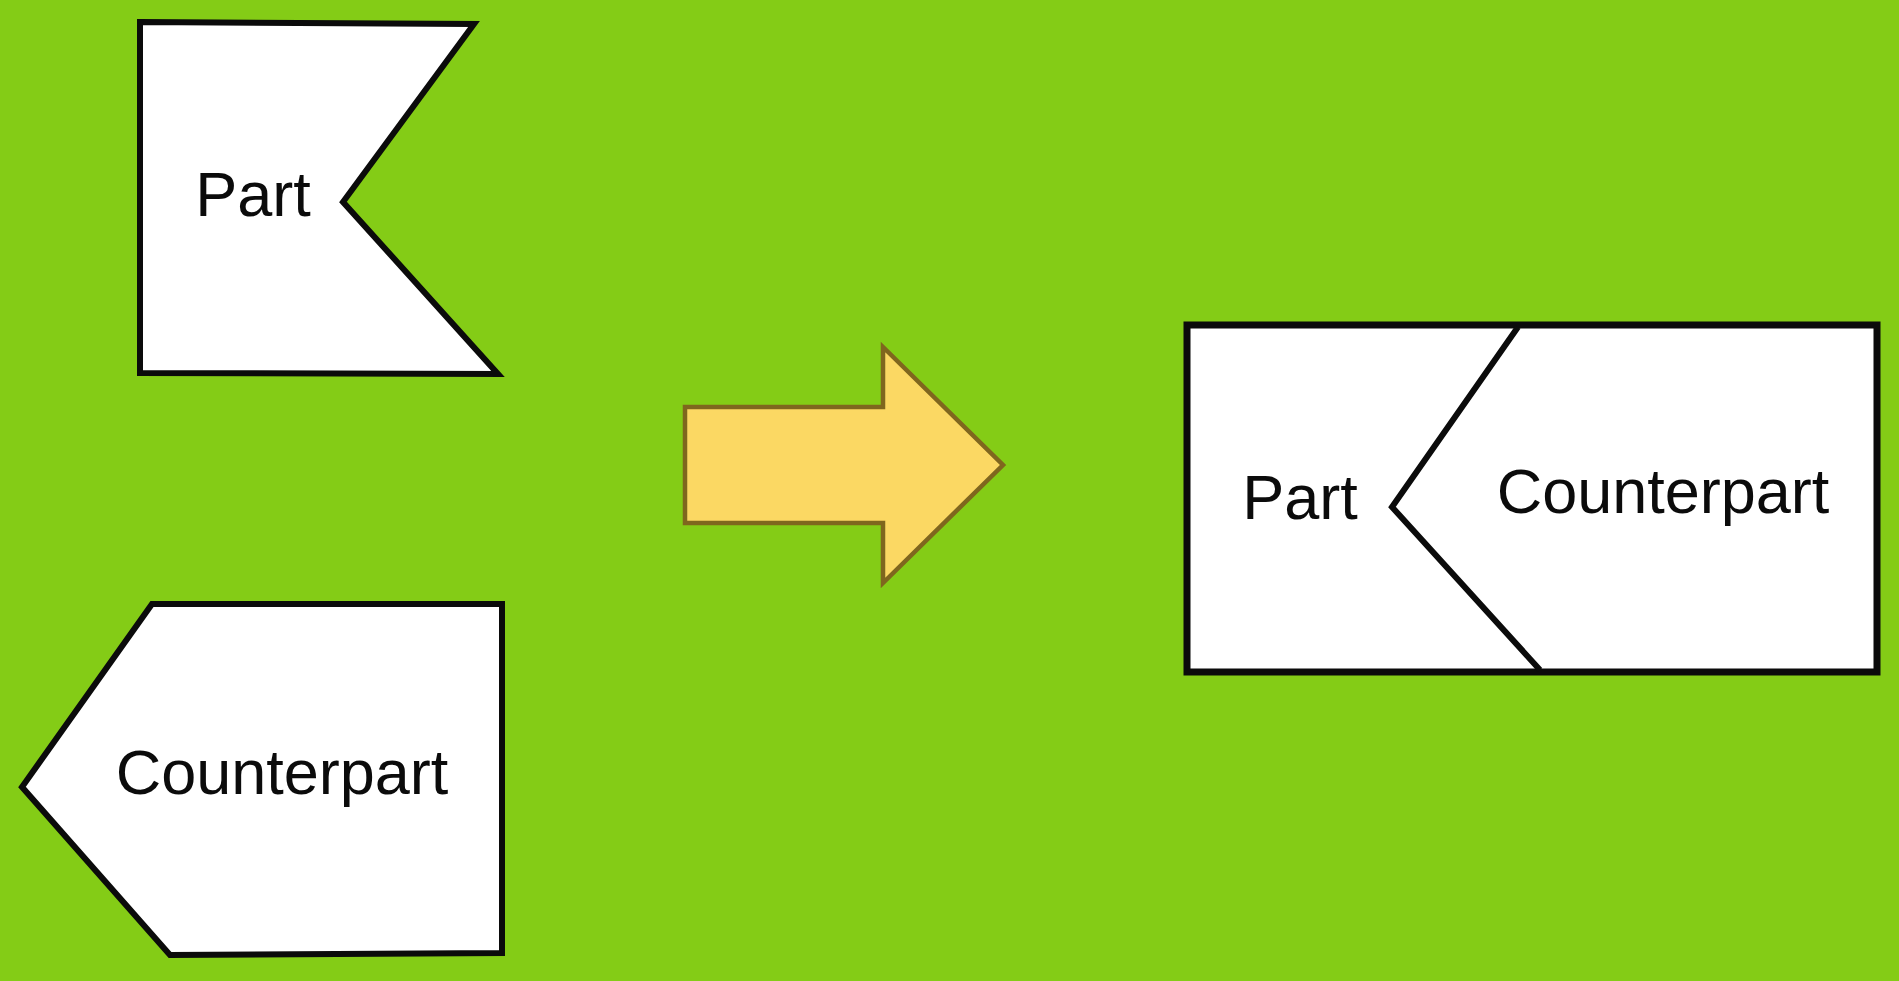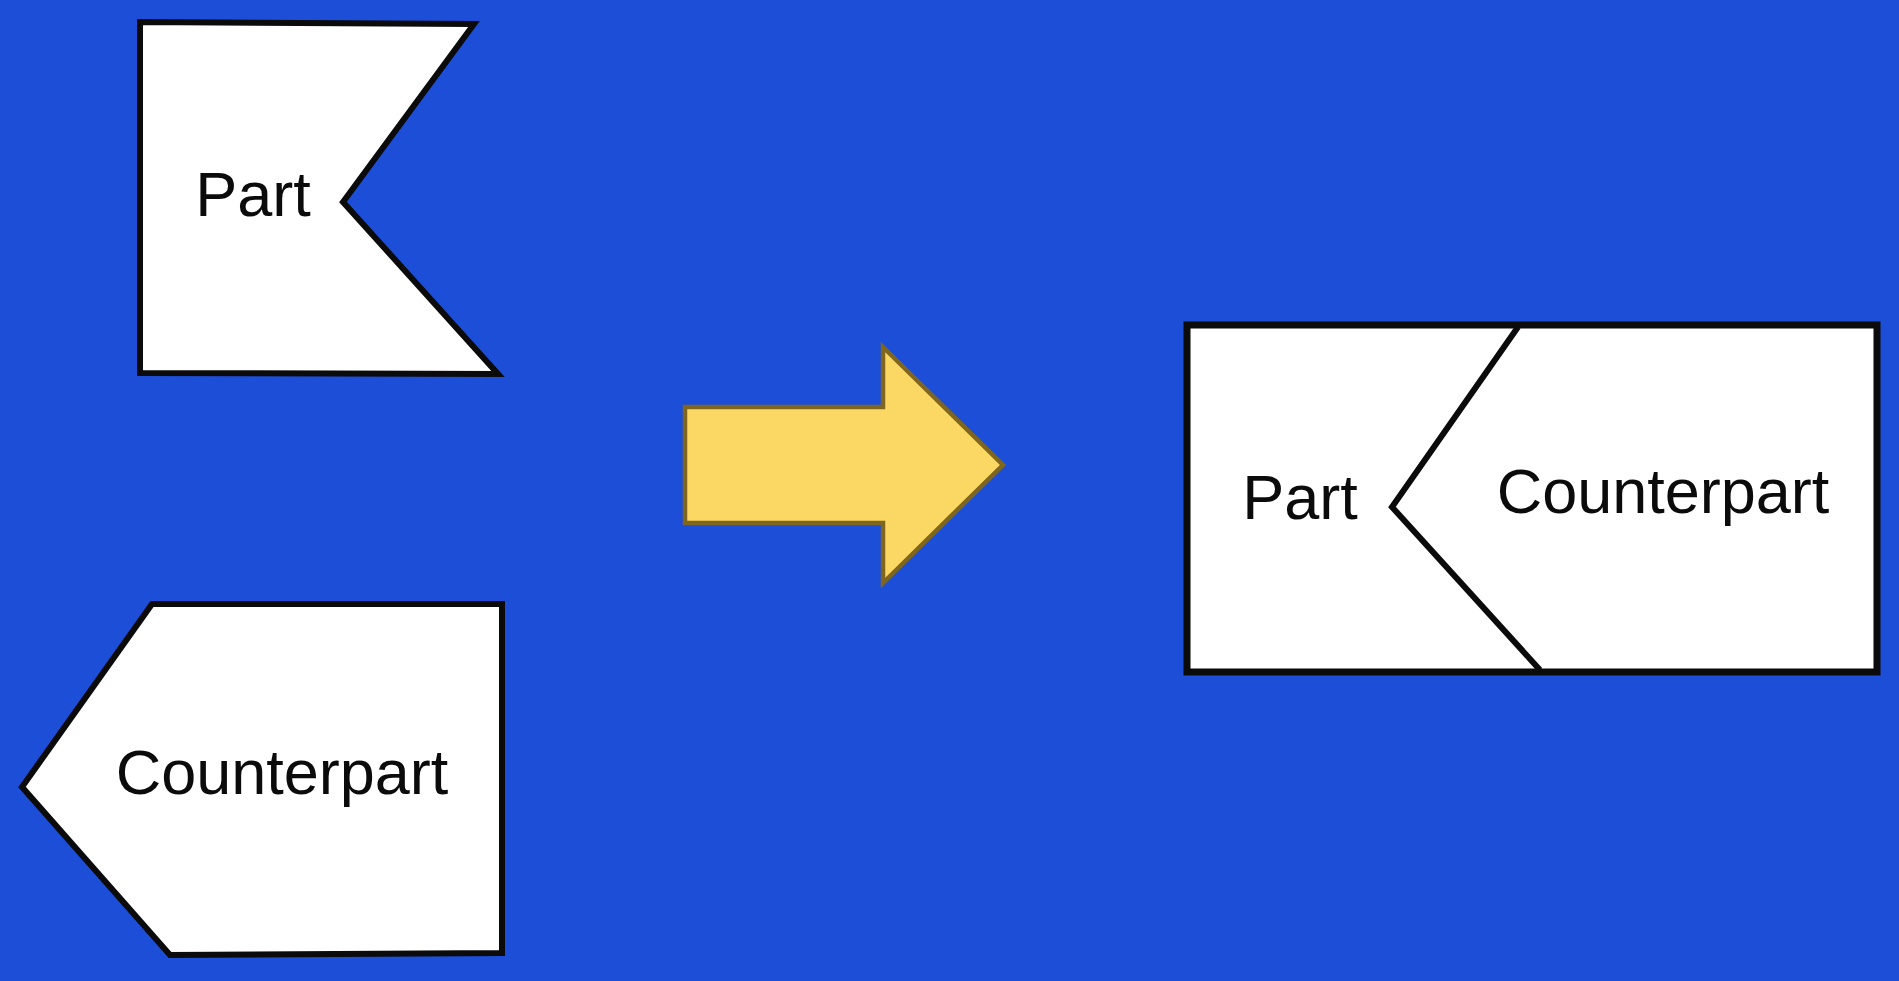--- a/index.html
+++ b/index.html
@@ -4,21 +4,21 @@
 <style>
   html, body {
     margin: 0;
     padding: 0;
     background: #ffffff;
   }
   .canvas {
     position: relative;
     width: 1899px;
     height: 981px;
-    background: #1d4ed8;
+    background: #84cc16;
     overflow: hidden;
     font-family: "Liberation Sans", sans-serif;
   }
   svg { display: block; }
   .shape-label {
     font-family: "Liberation Sans", sans-serif;
     font-size: 63px;
     fill: #0b0b0b;
     text-anchor: middle;
   }

